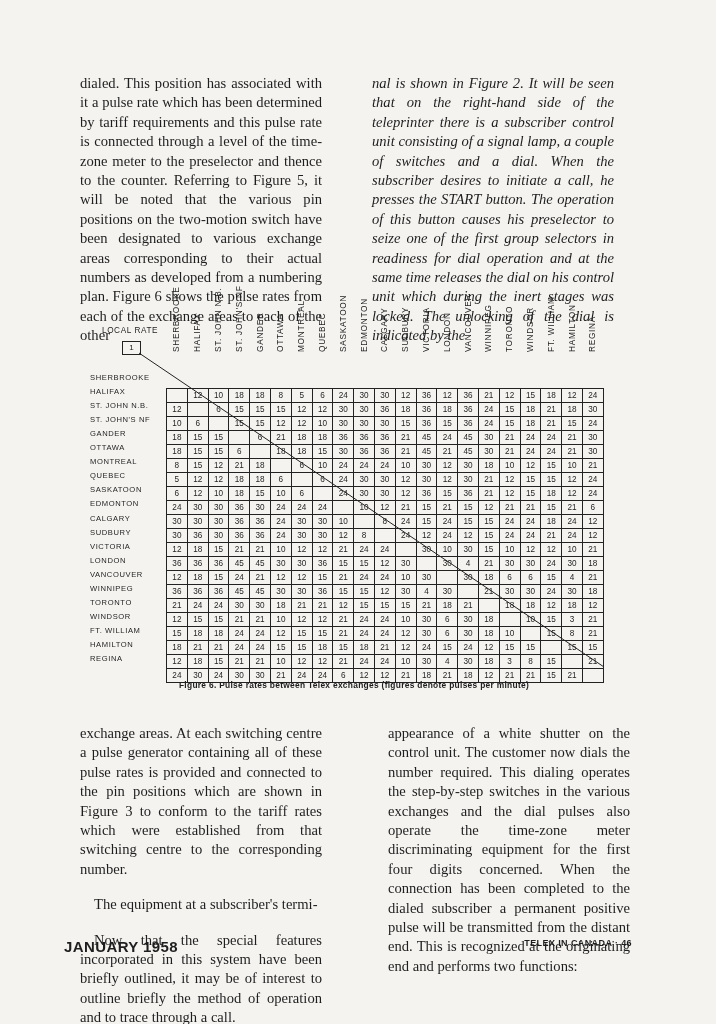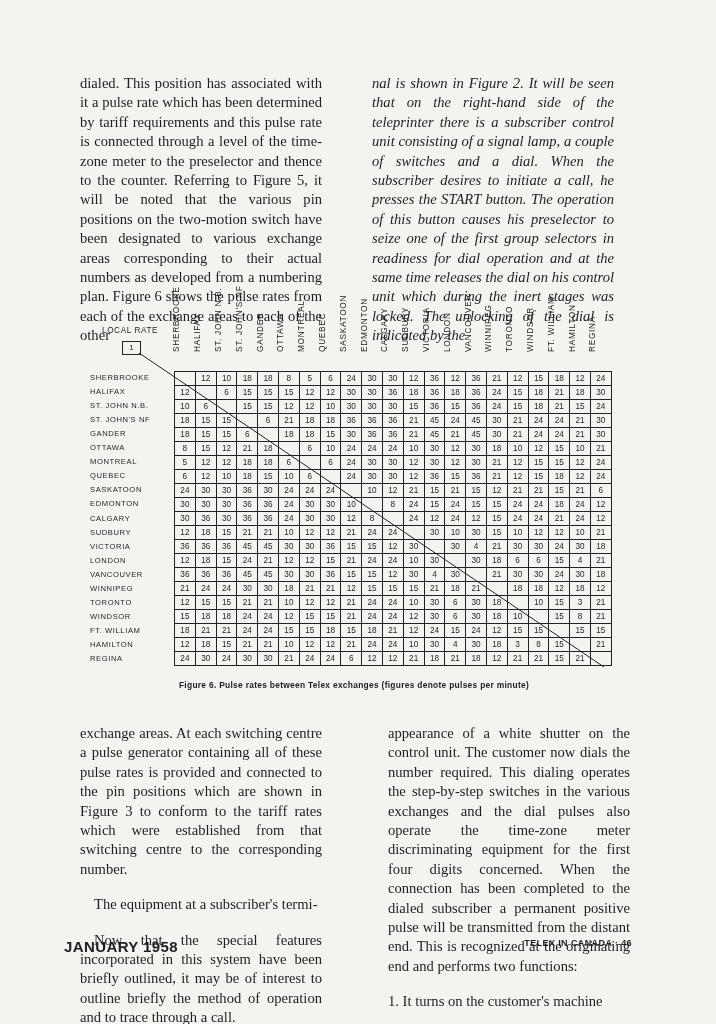--- a/index.html
+++ b/index.html
@@ -15,21 +15,21 @@
   #col-bot-right { left:372px; top:708px; width:274px; }
   .sans { font-family:"Liberation Sans", sans-serif; }
   #local-rate-label { position:absolute; left:102px; top:326px; font-size:8.2px; letter-spacing:0.6px; }
   #local-rate-box { position:absolute; left:122px; top:341px; width:17px; height:12px; border:1px solid #222;
                     font-size:8px; text-align:center; line-height:12px; }
   .hdr { position:absolute; top:290px; height:72px; width:20.8px; }
   .hdr span { position:absolute; left:50%; bottom:0; transform-origin:0 0;
               transform:rotate(-90deg) translate(0,-50%); white-space:nowrap;
               font-size:8.3px; letter-spacing:0.7px; }
   .rowlbl { position:absolute; left:90px; font-size:7.6px; letter-spacing:0.6px; height:14px; line-height:14px; white-space:nowrap; }
-  #grid { position:absolute; left:166px; top:371px; border-collapse:collapse;margin-left:8px; }
+  #grid { position:absolute; left:166px; top:388px; border-collapse:collapse; }
   #grid td { width:19.8px; height:13px; border:1px solid #222; padding:0; text-align:center;
              font-family:"Liberation Sans", sans-serif; font-size:8.2px; line-height:13px; }
   #diag { position:absolute; left:0; top:0; pointer-events:none; }
   #caption { position:absolute; left:0; width:708px; top:680px; text-align:center;
              font-family:"Liberation Sans", sans-serif; font-weight:bold; font-size:8.4px; letter-spacing:0.3px; }
   #footer-left { position:absolute; left:64px; top:938px; font-family:"Liberation Sans", sans-serif; font-weight:bold; font-size:15px; letter-spacing:0.4px; }
   #footer-right { position:absolute; right:84px; top:938px; font-family:"Liberation Sans", sans-serif; font-weight:bold; font-size:9px; letter-spacing:0.4px; }
 </style>
 </head>
 <body>
@@ -625,17 +625,16 @@
   <div id="caption">Figure 6.  Pulse rates between Telex exchanges (figures denote pulses per minute)</div>
 </div>
 
 <div id="col-bot-left" class="col">
   <p>exchange areas. At each switching centre a pulse generator containing all of these pulse rates is provided and connected to the pin positions which are shown in Figure 3 to conform to the tariff rates which were established from that switching centre to the corresponding number.</p>
   <p class="ind">The equipment at a subscriber's termi-</p>
   <p class="ind">Now that the special features incorporated in this system have been briefly outlined, it may be of interest to outline briefly the method of operation and to trace through a call.</p>
 </div>
 <div id="col-bot-right" class="col">
   <p>appearance of a white shutter on the control unit. The customer now dials the number required. This dialing operates the step-by-step switches in the various exchanges and the dial pulses also operate the time-zone meter discriminating equipment for the first four digits concerned. When the connection has been completed to the dialed subscriber a permanent positive pulse will be transmitted from the distant end. This is recognized at the originating end and performs two functions:</p>
-  <p>1. It turns on the customer's machine</p>
 </div>
 
 <div id="footer-left">JANUARY 1958</div>
 <div id="footer-right">TELEX IN CANADA  ·  46</div>
 
 </body></html>

